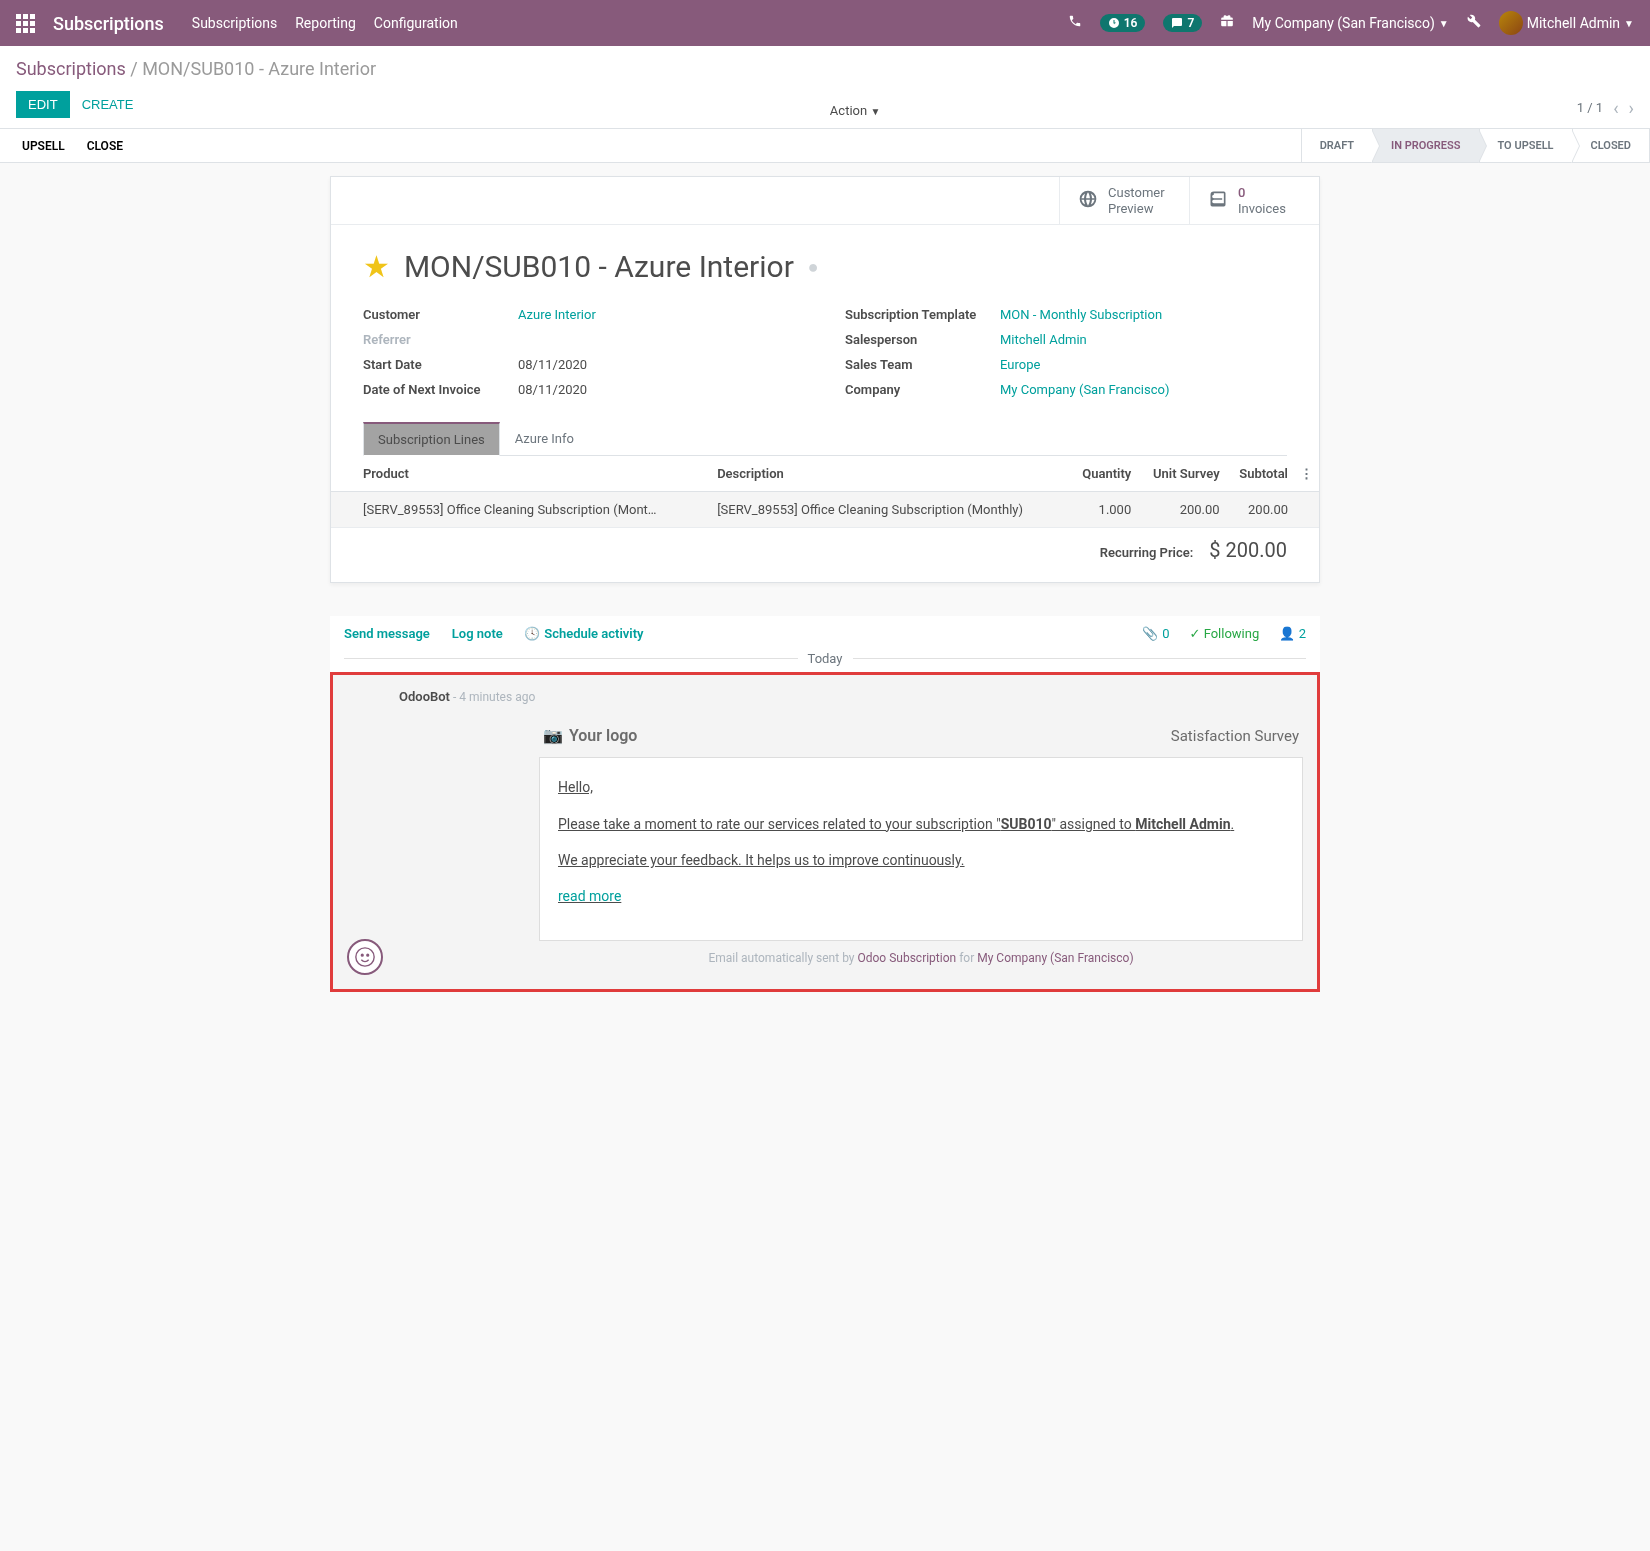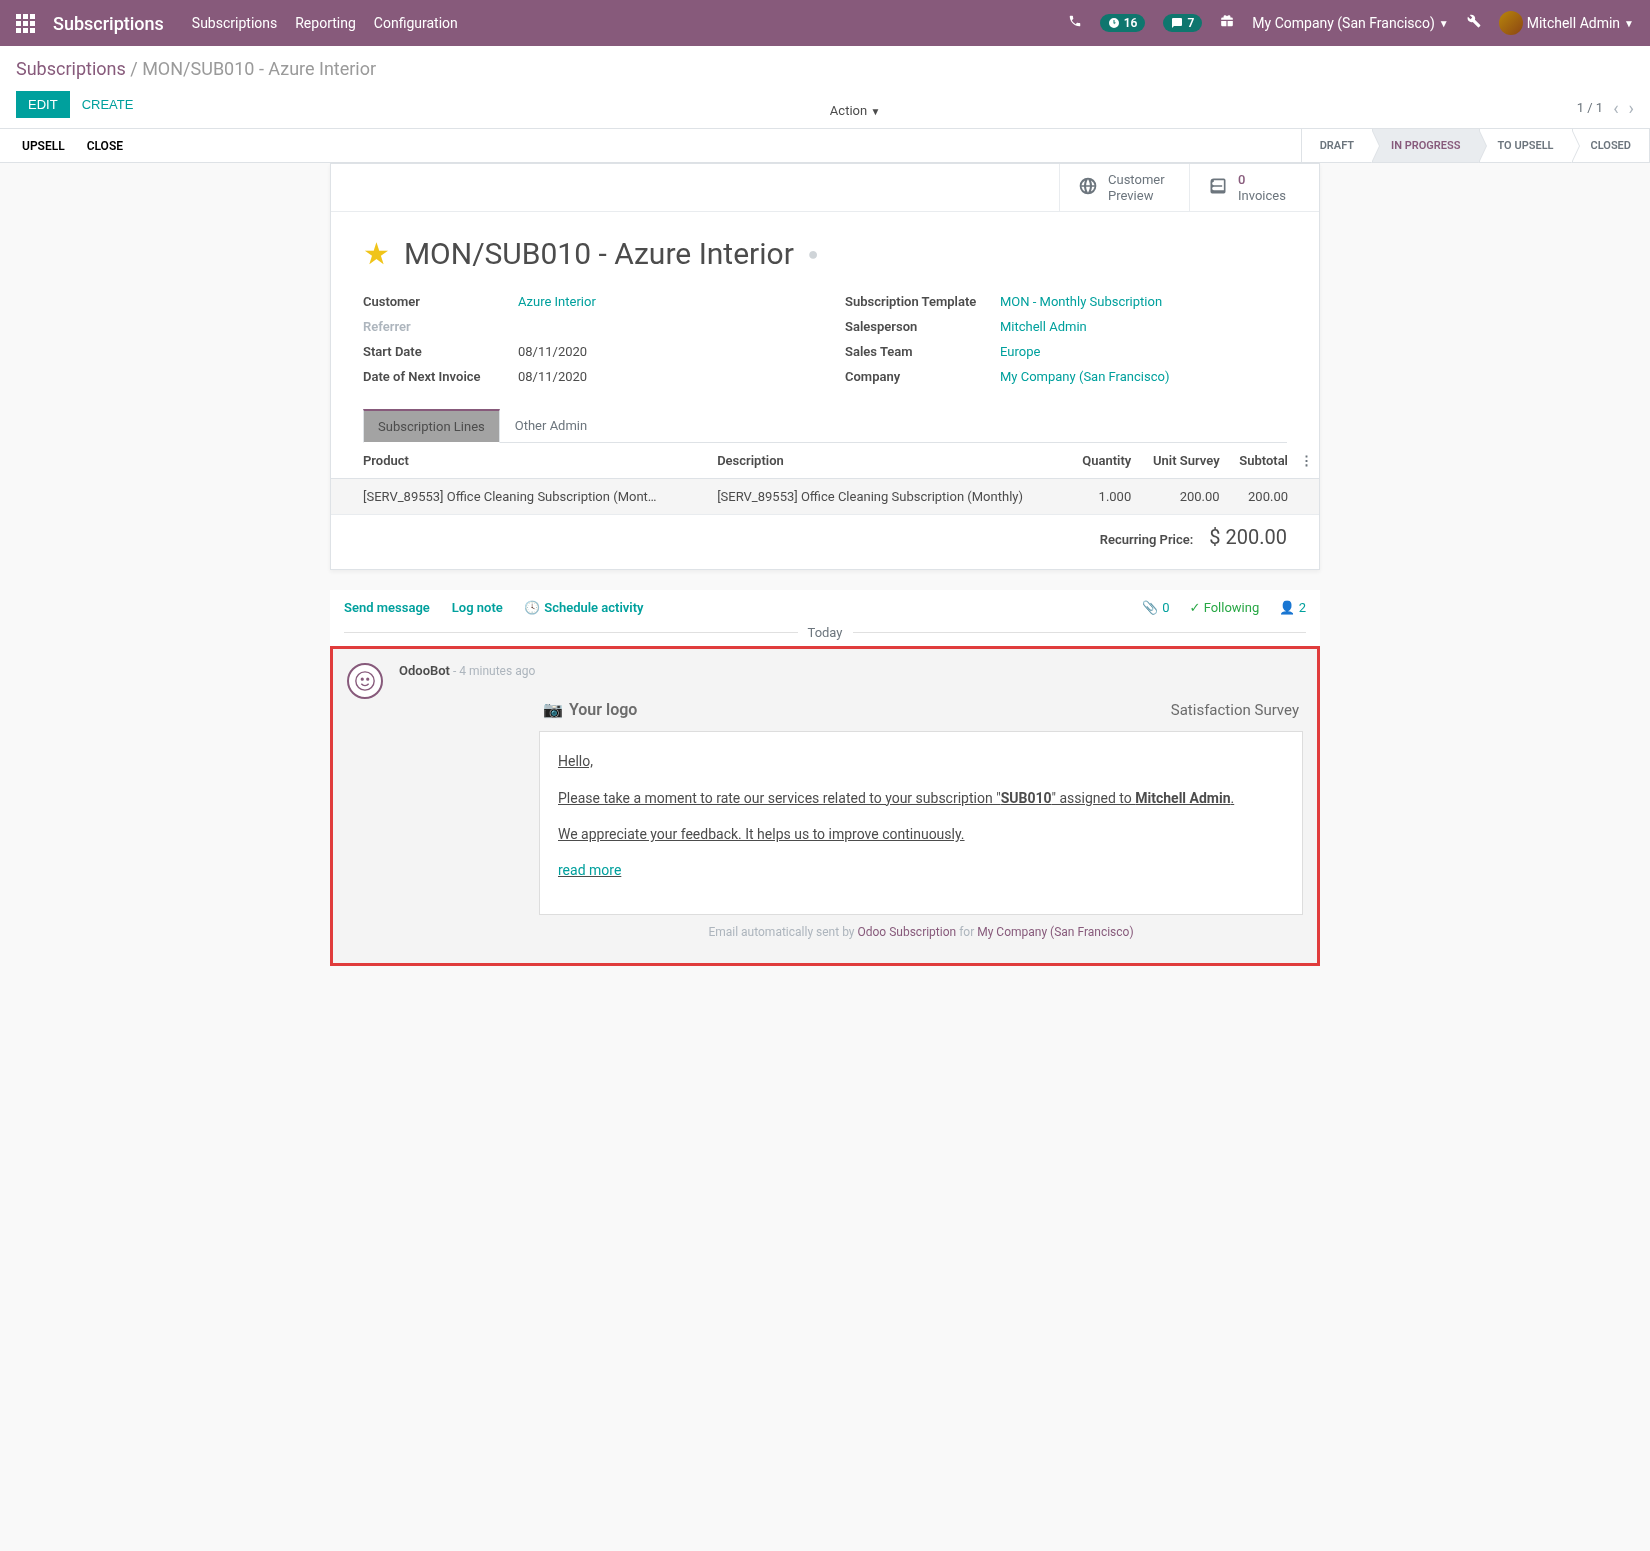--- a/index.html
+++ b/index.html
@@ -38,21 +38,21 @@
 .statusbar-left { display: flex; align-items: center; gap: 22px; padding-left: 22px; }
 .status-act { color: #000000; font-weight: 600; font-size: 12px; cursor: pointer; }
 .statusbar-right { display: flex; align-items: stretch; border-left: 1px solid #dee2e6; }
 .stage { position: relative; padding: 0 18px; display: flex; align-items: center; font-size: 11px; font-weight: 600; color: #6c757d; background: #fff; border-right: 1px solid #dee2e6; cursor: pointer; }
 .stage.active { background: #e9ecef; color: #875A7B; }
 .stage:not(:last-child)::after { content: ""; position: absolute; right: -8px; top: 0; width: 0; height: 0; border-top: 17px solid transparent; border-bottom: 17px solid transparent; border-left: 8px solid #dee2e6; z-index: 2; }
 .stage:not(:last-child)::before { content: ""; position: absolute; right: -7px; top: 0; width: 0; height: 0; border-top: 17px solid transparent; border-bottom: 17px solid transparent; border-left: 8px solid #fff; z-index: 3; }
 .stage.active:not(:last-child)::before { border-left-color: #e9ecef; }
 
 
-.sheet-wrap { max-width: 990px; margin: 0 auto; padding: 0 0 20px; }
+.sheet-wrap { max-width: 990px; margin: 13px auto; padding: 0 0 20px; }
 .sheet { background: #fff; border: 1px solid #dee2e6; box-shadow: 0 2px 4px rgba(0,0,0,0.05); }
 .button-box { display: flex; justify-content: flex-end; border-bottom: 1px solid #e9ecef; }
 .stat-btn { border-left: 1px solid #e9ecef; padding: 8px 18px; display: flex; align-items: center; gap: 10px; cursor: pointer; min-width: 130px; }
 .stat-btn .stat-icon { color: #6c757d; font-size: 18px; }
 .stat-btn .stat-text { line-height: 1.2; color: #6c757d; font-size: 13px; }
 .stat-btn .stat-num { color: #875A7B; font-weight: 500; }
 
 .title-area { padding: 24px 32px 8px; display: flex; align-items: center; gap: 14px; }
 .star { color: #f0c419; font-size: 30px; cursor: pointer; }
 .rec-title { font-size: 30px; color: #4c4c4c; font-weight: 400; }
@@ -88,21 +88,21 @@
 .chatter { max-width: 990px; margin: 0 auto; background: #fff; }
 .chatter-top { display: flex; justify-content: space-between; padding: 10px 14px; align-items: center; }
 .chatter-actions { display: flex; gap: 22px; }
 .chat-link { color: #00A09D; font-weight: 600; font-size: 13px; cursor: pointer; }
 .chatter-right { display: flex; gap: 20px; align-items: center; font-size: 13px; }
 .chat-ico { color: #00A09D; cursor: pointer; }
 .chat-ico.following { color: #28a745; }
 .separator { display: flex; align-items: center; gap: 10px; color: #6c757d; font-size: 13px; padding: 0 14px 6px; }
 .separator::before, .separator::after { content: ""; flex: 1; border-bottom: 1px solid #e0e0e0; }
 
-.msg { display: flex; gap: 16px; padding: 14px; border: 3px solid #e03c3c; background: #f4f4f4; }
+.msg { display: flex; gap: 16px; padding: 14px; border: 3px solid #e03c3c; background: #f4f4f4; align-items: flex-end; }
 .msg-av { width: 36px; height: 36px; border-radius: 50%; border: 2px solid #875A7B; display: flex; align-items: center; justify-content: center; background: #fff; flex-shrink: 0; }
 .msg-body { flex: 1; }
 .msg-head { font-size: 12px; color: #adb5bd; margin-bottom: 10px; }
 .msg-head .author { color: #4c4c4c; font-weight: 600; font-size: 13px; }
 .email-box { margin-left: 140px; }
 .email-head { display: flex; justify-content: space-between; padding: 12px 4px; color: #6c6c6c; align-items: center; }
 .logo-holder { font-weight: 600; font-size: 16px; display: flex; align-items: center; gap: 6px; }
 .survey-t { font-size: 15px; color: #6c6c6c; }
 .email-content { border: 1px solid #ddd; background: #fff; padding: 18px; font-size: 14px; color: #4c4c4c; line-height: 1.6; text-decoration: underline; }
 .email-content p { margin-bottom: 14px; }
@@ -284,21 +284,21 @@
         <div class="field-row">
             <span class="field-lab">Company</span>
             <span class="field-val link">My Company (San Francisco)</span>
           </div>
       </div>
     </div>
 
     <div class="tabs">
       <div class="tablist">
         <div class="tab active">Subscription Lines</div>
-        <div class="tab">Other Admin</div>
+        <div class="tab">Azure Info</div>
       </div>
     </div>
 
     <table class="subtable">
       <thead>
           <tr>
         <th style="padding-left:32px">Product</th>
         <th>Description</th>
         <th class="num">Quantity</th>
         <th class="num">Unit Survey</th>

